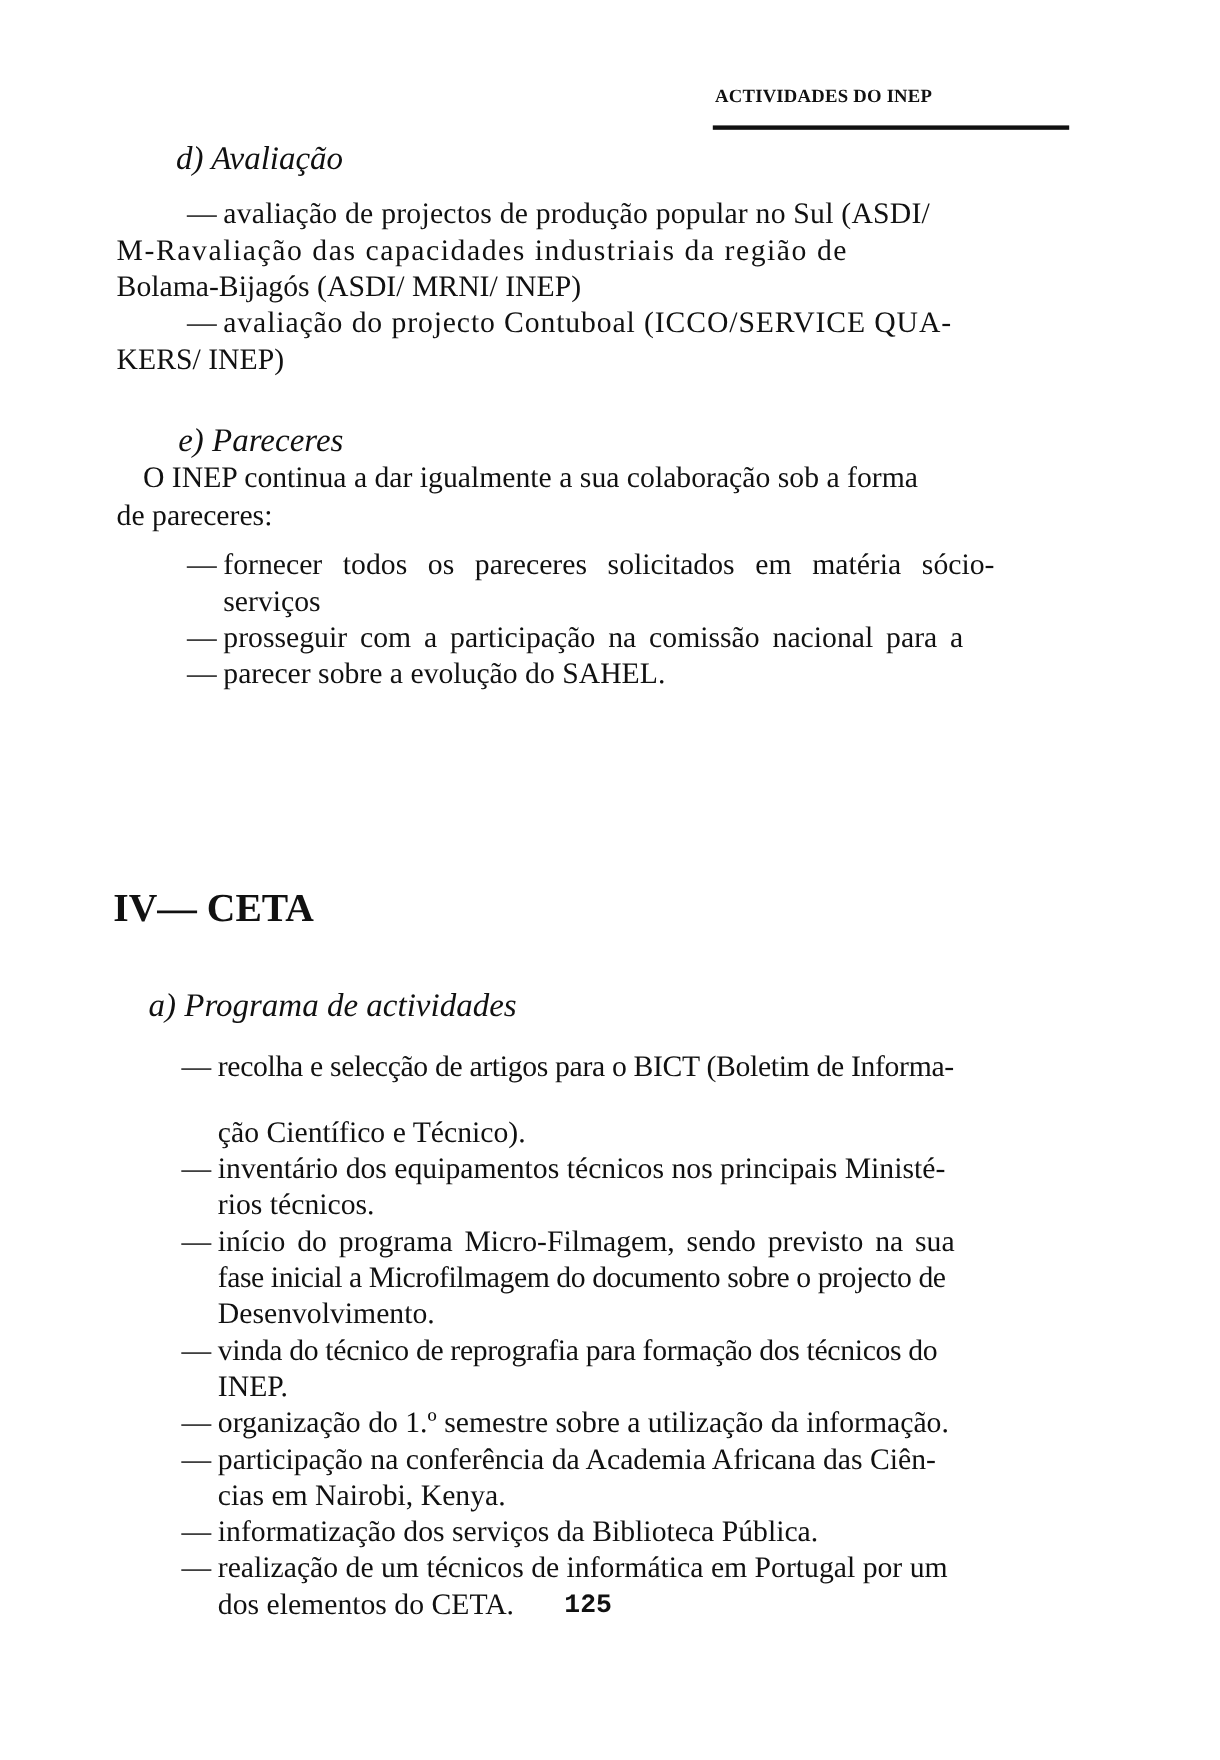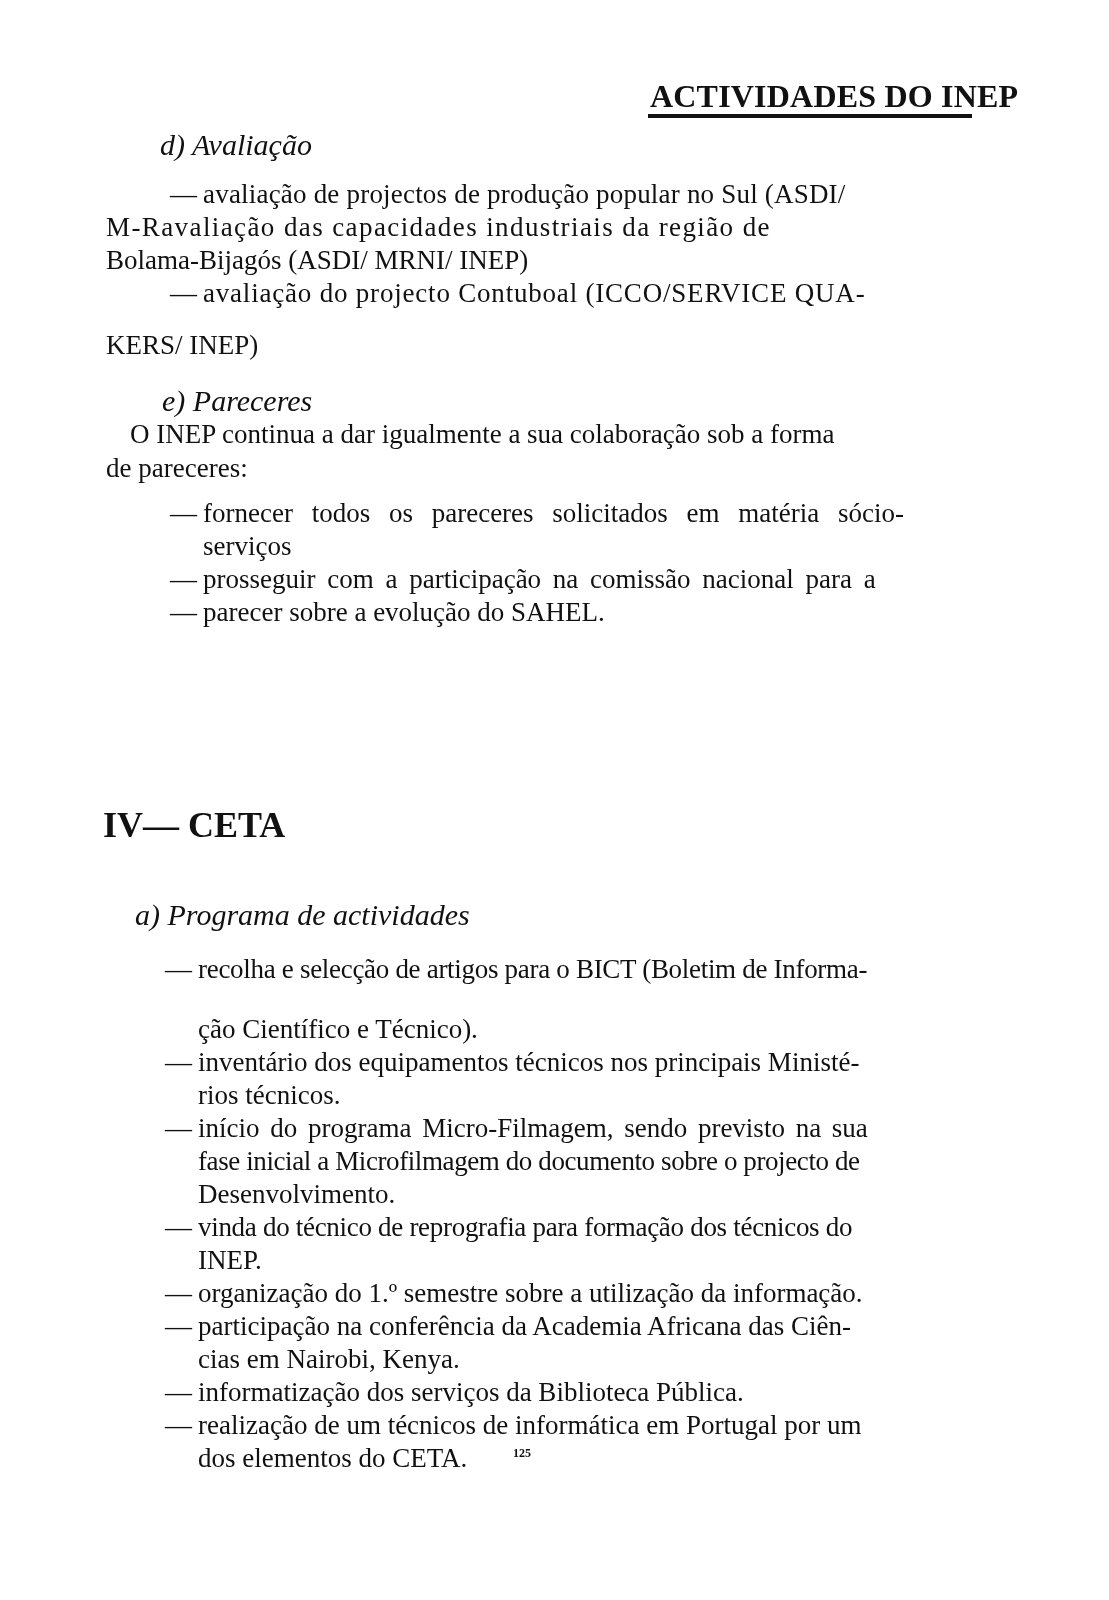--- a/index.html
+++ b/index.html
@@ -1,45 +1,45 @@
 <!DOCTYPE html>
 <html><head>
 <meta charset="utf-8">
 <style>
   html, body { margin: 0; padding: 0; background: #ffffff; }
   body { width: 1109px; height: 1600px; position: relative; overflow: hidden;
          font-family: "Liberation Serif", "DejaVu Serif", serif; color: #111; }
   .abs { position: absolute; }
-  .running-head { left: 650px; top: 78px; font-size: 32px; font-weight: bold; letter-spacing: 0.2px; white-space: nowrap; }
+  .running-head { left: 650px; top: 78px; font-size: 17px; font-weight: bold; letter-spacing: 0.2px; white-space: nowrap; }
   .head-rule { left: 648px; top: 114px; width: 324px; height: 4px; background: #111; }
   .sub { font-style: italic; font-size: 30px; white-space: nowrap; text-align: right; }
   .line { font-size: 27px; white-space: nowrap; line-height: 33px; }
   .dash { position: absolute; }
   .chap { font-weight: bold; font-size: 36px; white-space: nowrap; }
-  .pageno { font-weight: bold; font-size: 12px; }
+  .pageno { font-weight: bold; font-size: 24px; font-family: Liberation Mono, monospace; }
 </style>
 </head>
 <body>
 
 <div class="abs running-head">ACTIVIDADES DO INEP</div>
 <div class="abs head-rule"></div>
 
 <div class="abs sub" style="left:160px; top:128px;">d) Avaliação</div>
 <div class="abs" style="left:170px; top:178px; width:800px;">
   <div class="line" style="position:relative; padding-left:33px; letter-spacing:0.2px;">
     <span class="dash" style="left:0;">—</span>
     <div>avaliação de projectos de produção popular no Sul (ASDI/</div>
   </div>
   <div class="line" style="margin-left:-64px; letter-spacing:1.4px;">M-Ravaliação das capacidades industriais da região de</div>
   <div class="line" style="margin-left:-64px;">Bolama-Bijagós (ASDI/ MRNI/ INEP)</div>
   <div class="line" style="position:relative; padding-left:33px; letter-spacing:0.8px;">
     <span class="dash" style="left:0;">—</span>
     <div>avaliação do projecto Contuboal (ICCO/SERVICE QUA-</div>
   </div>
-  <div class="line" style="margin-left:-64px;margin-top:19px;">KERS/ INEP)</div>
+  <div class="line" style="margin-left:-64px;">KERS/ INEP)</div>
 </div>
 
 <div class="abs sub" style="left:162px; top:384px;">e) Pareceres</div>
 <div class="abs line" style="left:130px; top:418px;">O INEP continua a dar igualmente a sua colaboração sob a forma</div>
 <div class="abs line" style="left:106px; top:452px;">de pareceres:</div>
 <div class="abs" style="left:170px; top:497px; width:800px;">
   <div class="line" style="position:relative; padding-left:33px; word-spacing:12px;">
     <span class="dash" style="left:0;">—</span>
     <div>fornecer todos os pareceres solicitados em matéria sócio-</div>
   </div>

